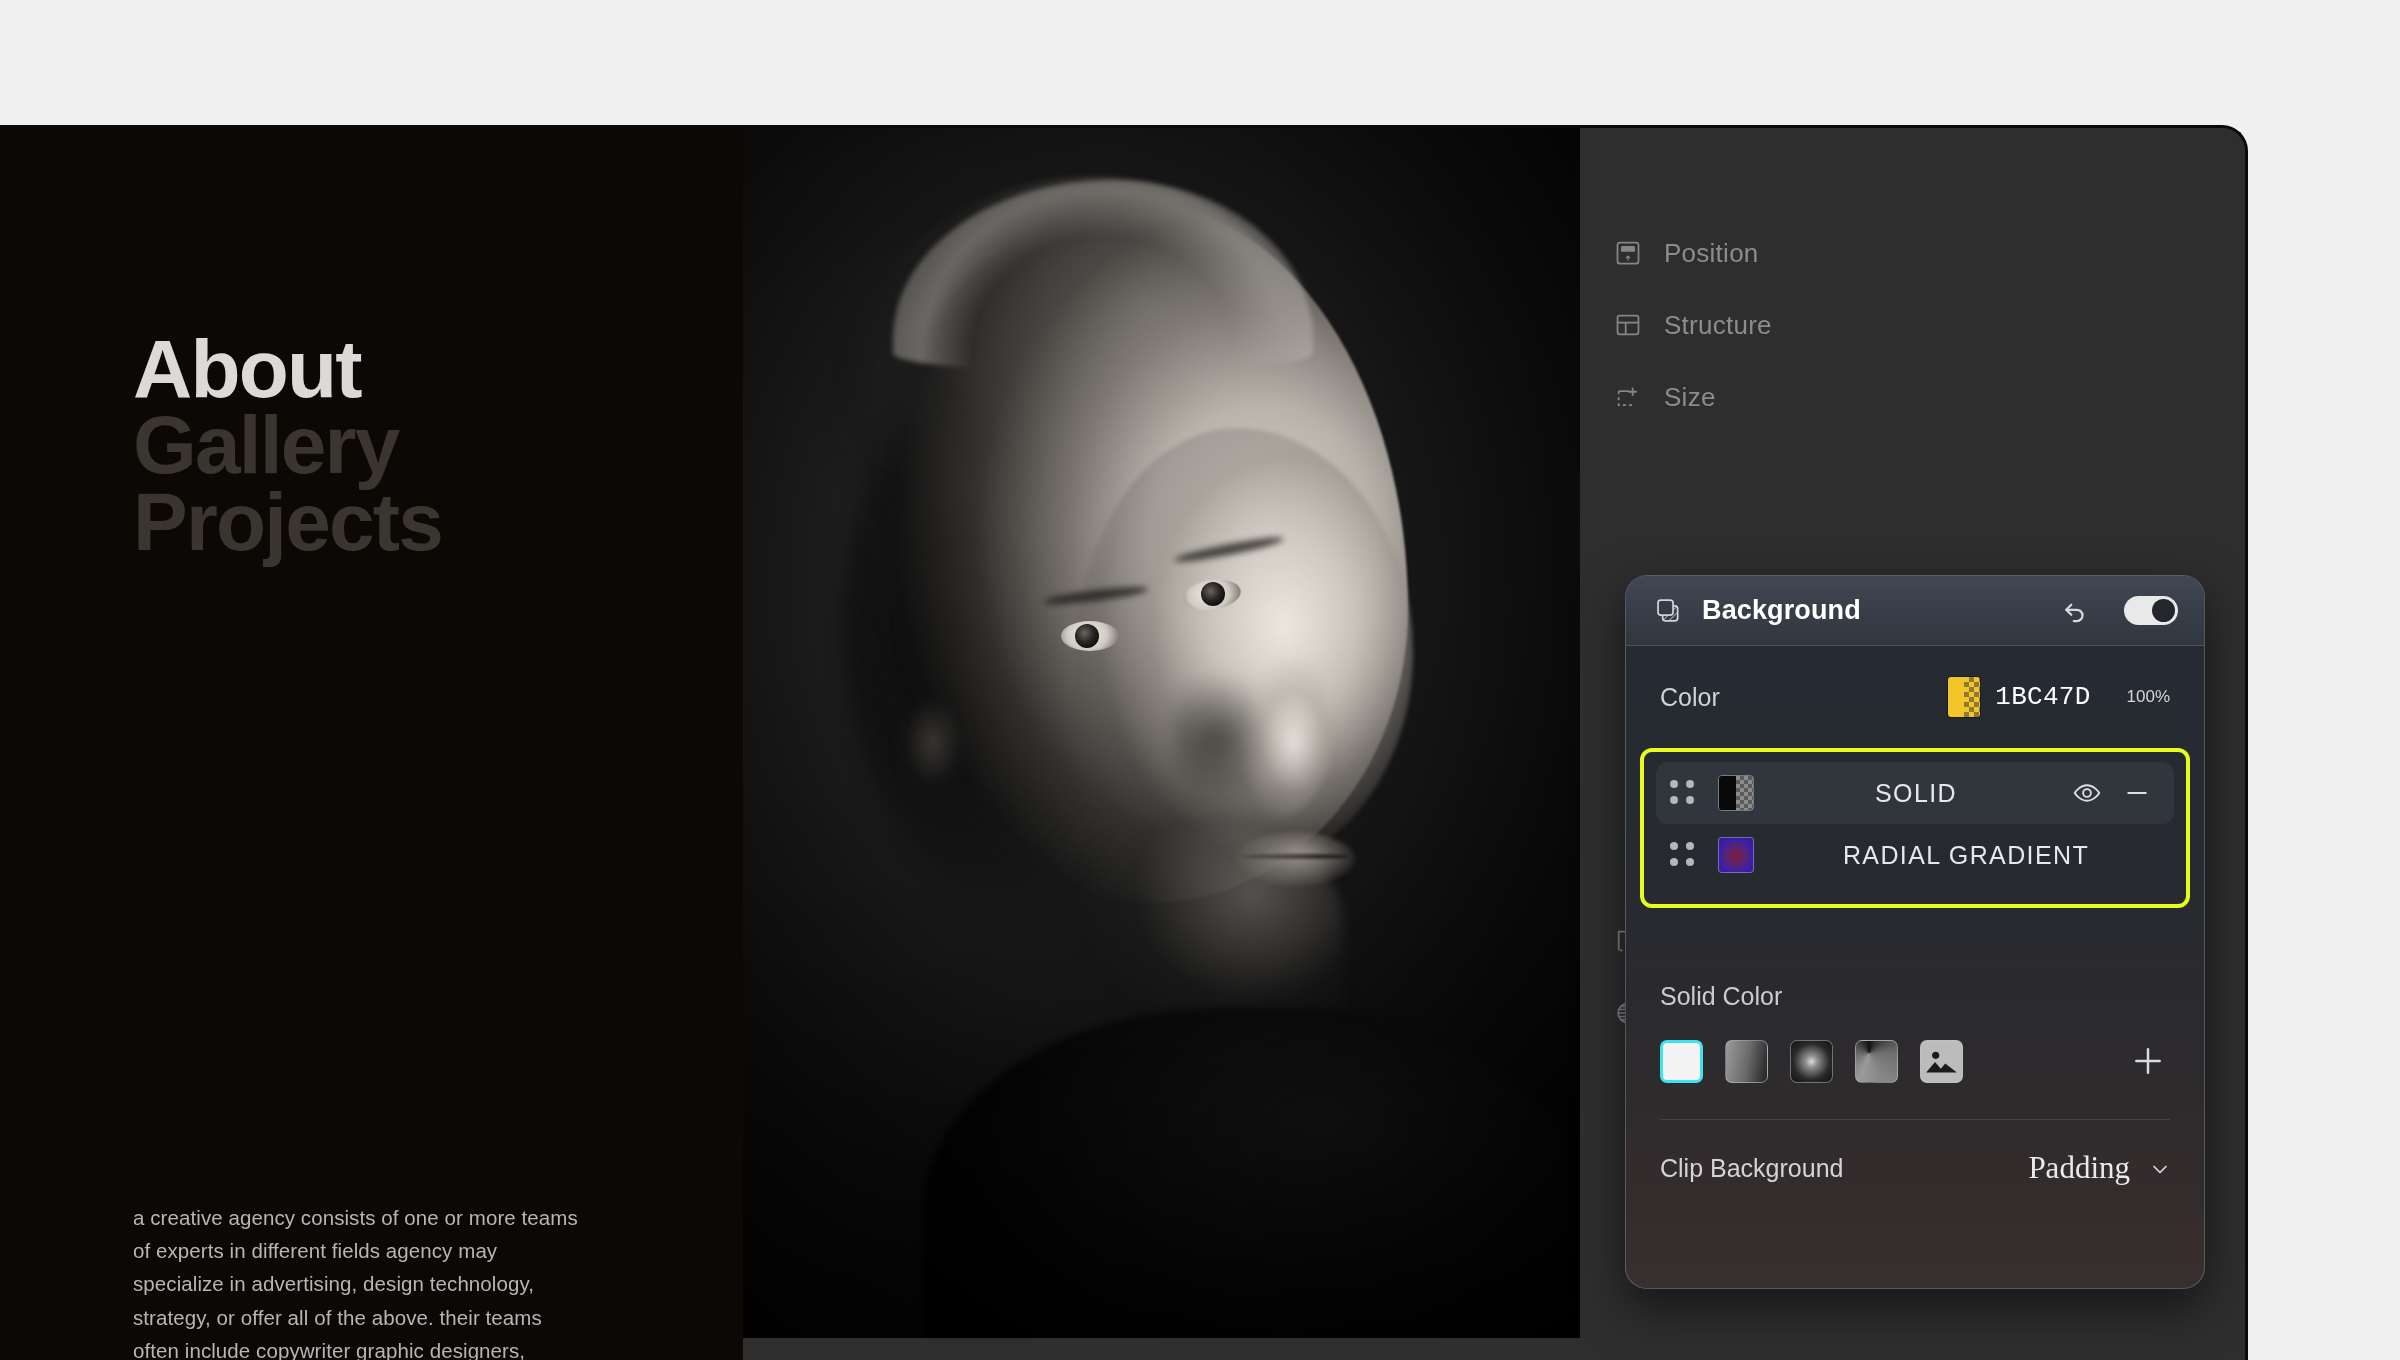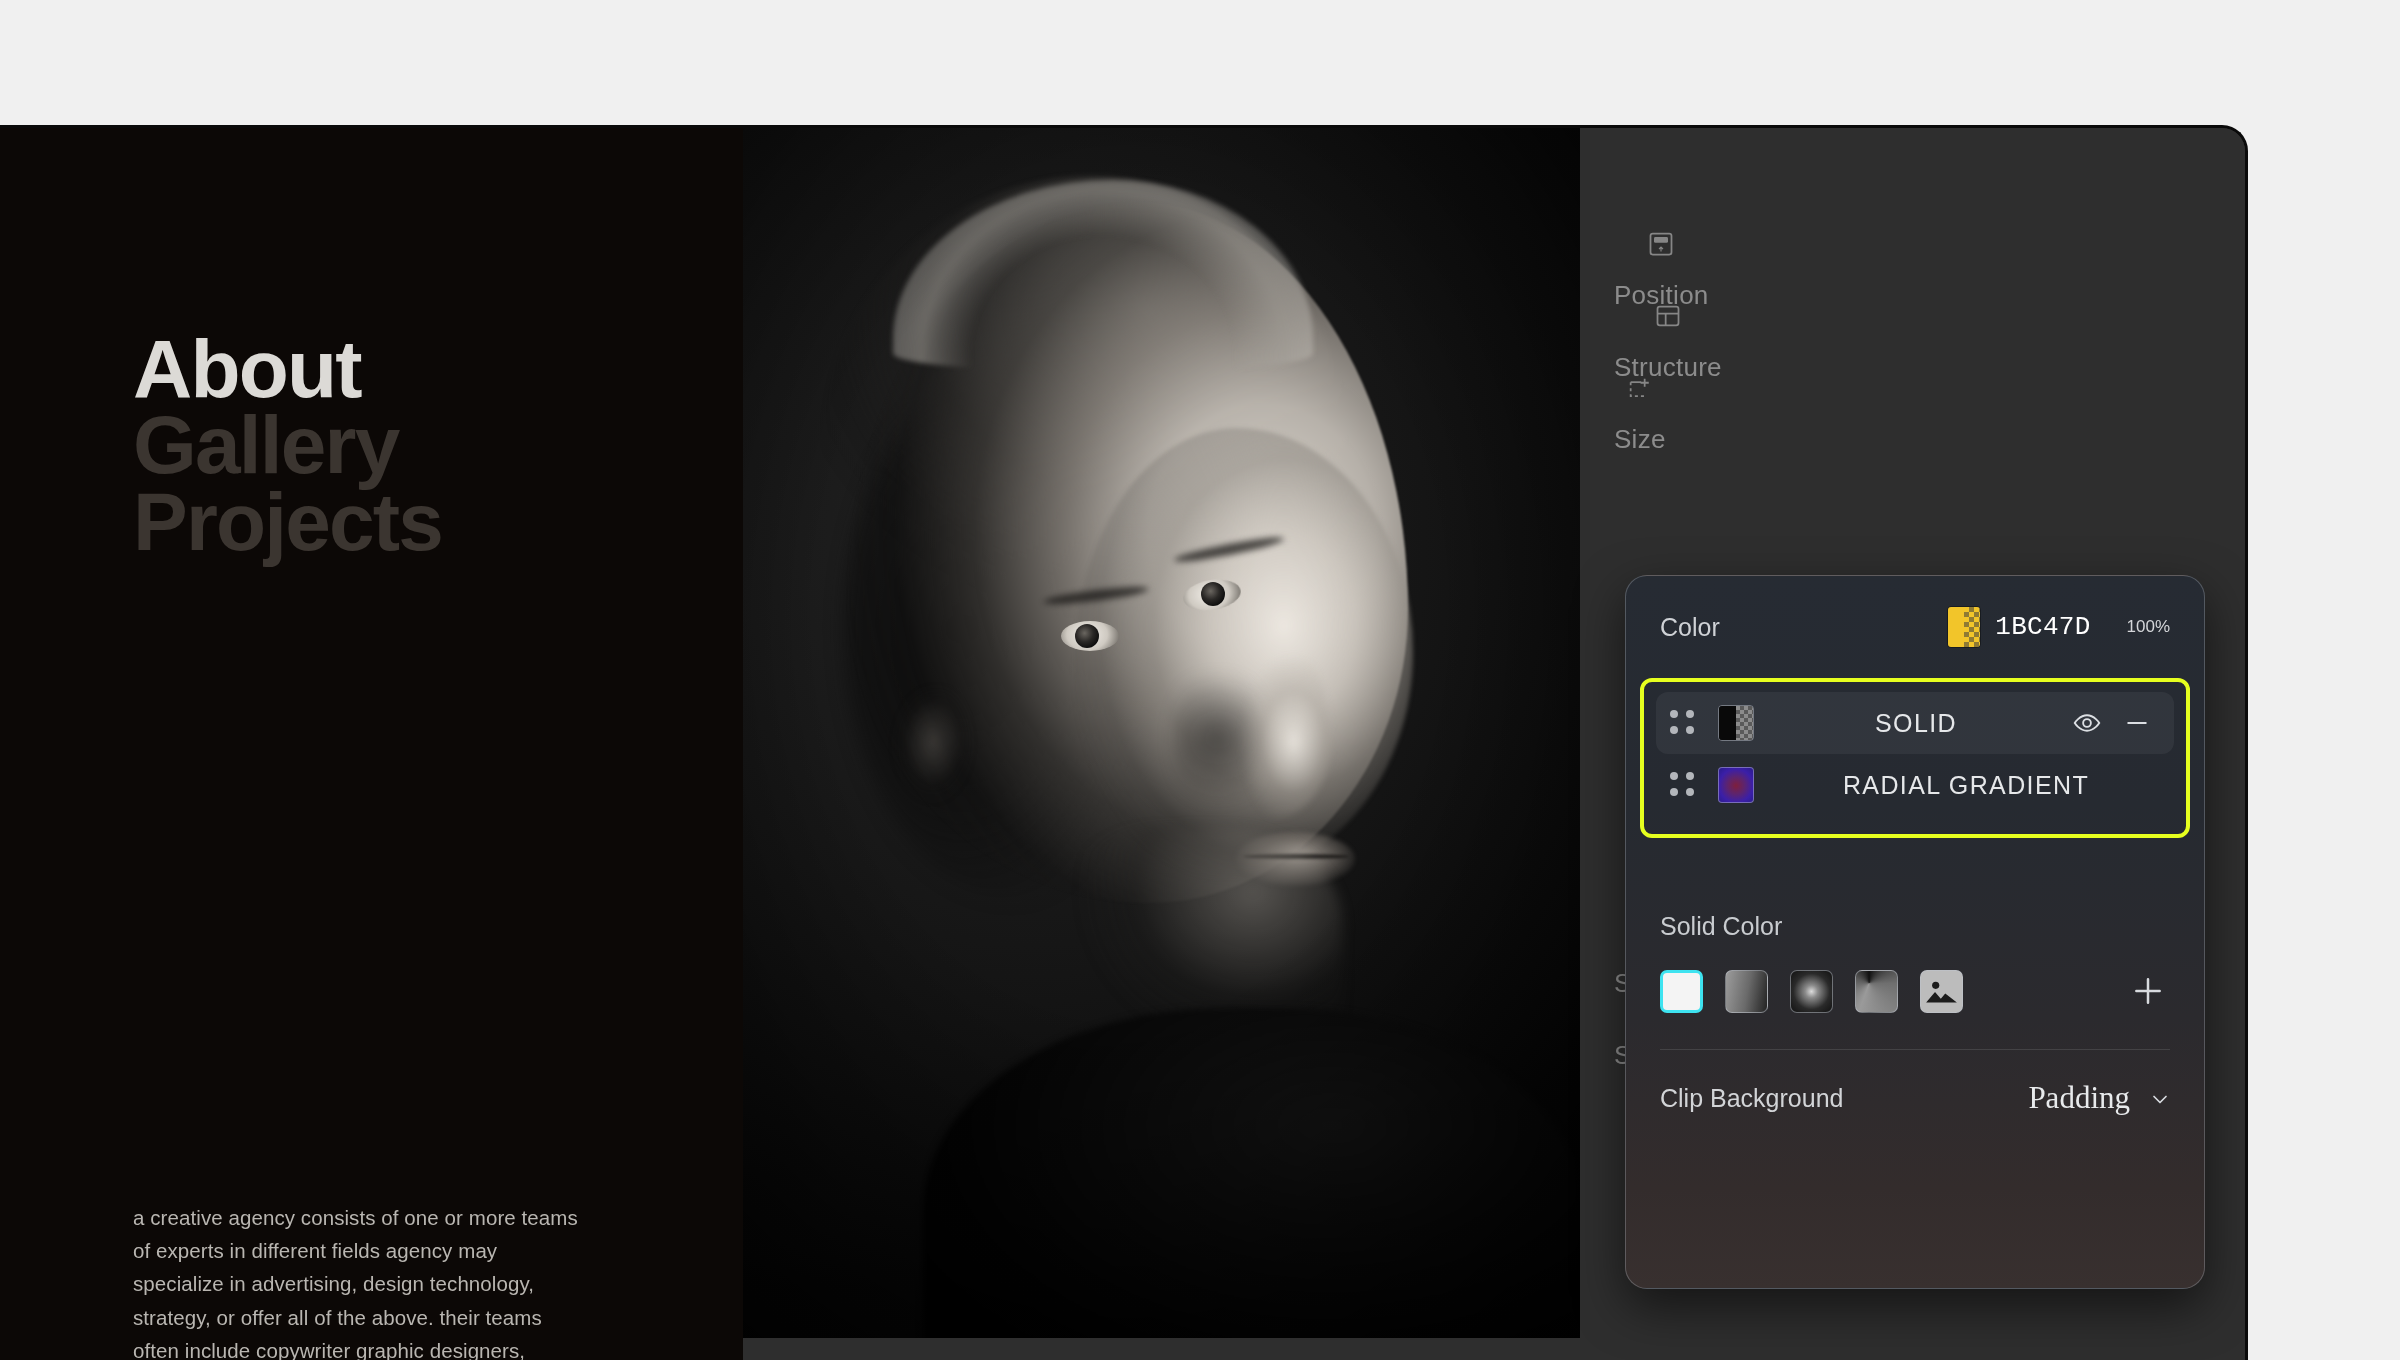--- a/index.html
+++ b/index.html
@@ -212,21 +212,20 @@
     overflow: hidden;
   }
 
   .insp-item {
     position: absolute;
     left: 34px;
     display: flex;
     align-items: center;
     gap: 22px;
     height: 46px;
-    flex-direction: column;
   }
   .insp-label {
     font-size: 26px;
     color: #8c8c8c;
     letter-spacing: 0.01em;
   }
   .insp-ico { width: 28px; height: 28px; flex: 0 0 28px; opacity: 0.62; }
   .insp-ico svg { display:block; width:28px; height:28px; }
 
   
@@ -499,20 +498,41 @@
             <path d="M3.8 9h8.2M3.8 12h8.2M3.8 15h8.2M5.2 6.3h6.8M5.2 17.7h6.8"></path>
           </svg>
         </span>
         <span class="insp-label">Shadow</span>
       </div>
 
     </aside>
 
     <section id="bg-card">
 
+      <header id="bg-card-header">
+        <span id="bg-icon">
+          <svg width="30" height="30" viewBox="0 0 26 26" fill="none">
+            <defs>
+              <pattern id="hatch" width="4" height="4" patternTransform="rotate(45)" patternUnits="userSpaceOnUse">
+                <line x1="0" y1="0" x2="0" y2="4" stroke="#cfd3da" stroke-width="1.2"></line>
+              </pattern>
+            </defs>
+            <rect x="7.5" y="8.5" width="13" height="13" rx="2.4" fill="url(#hatch)" stroke="#cfd3da" stroke-width="1.5"></rect>
+            <rect x="3.5" y="3.5" width="13" height="13" rx="2.4" fill="#353b45" stroke="#cfd3da" stroke-width="1.5"></rect>
+          </svg>
+        </span>
+        <span id="bg-card-title">Background</span>
+        <span class="hdr-btn">
+          <svg width="30" height="30" viewBox="0 0 24 24" fill="none" stroke="#d6d9de" stroke-width="1.8" stroke-linecap="round" stroke-linejoin="round">
+            <path d="M9 7L5 11l4 4"></path>
+            <path d="M5 11h8.5a4.5 4.5 0 0 1 0 9H11"></path>
+          </svg>
+        </span>
+        <span id="bg-toggle"></span>
+      </header>
 
       <div id="color-row">
         <span id="color-label">Color</span>
         <span id="color-swatch">
           <span class="half-solid"></span>
           <span class="half-alpha"></span>
         </span>
         <span id="color-hex">1BC47D</span>
         <span id="color-opacity">100%</span>
       </div>

